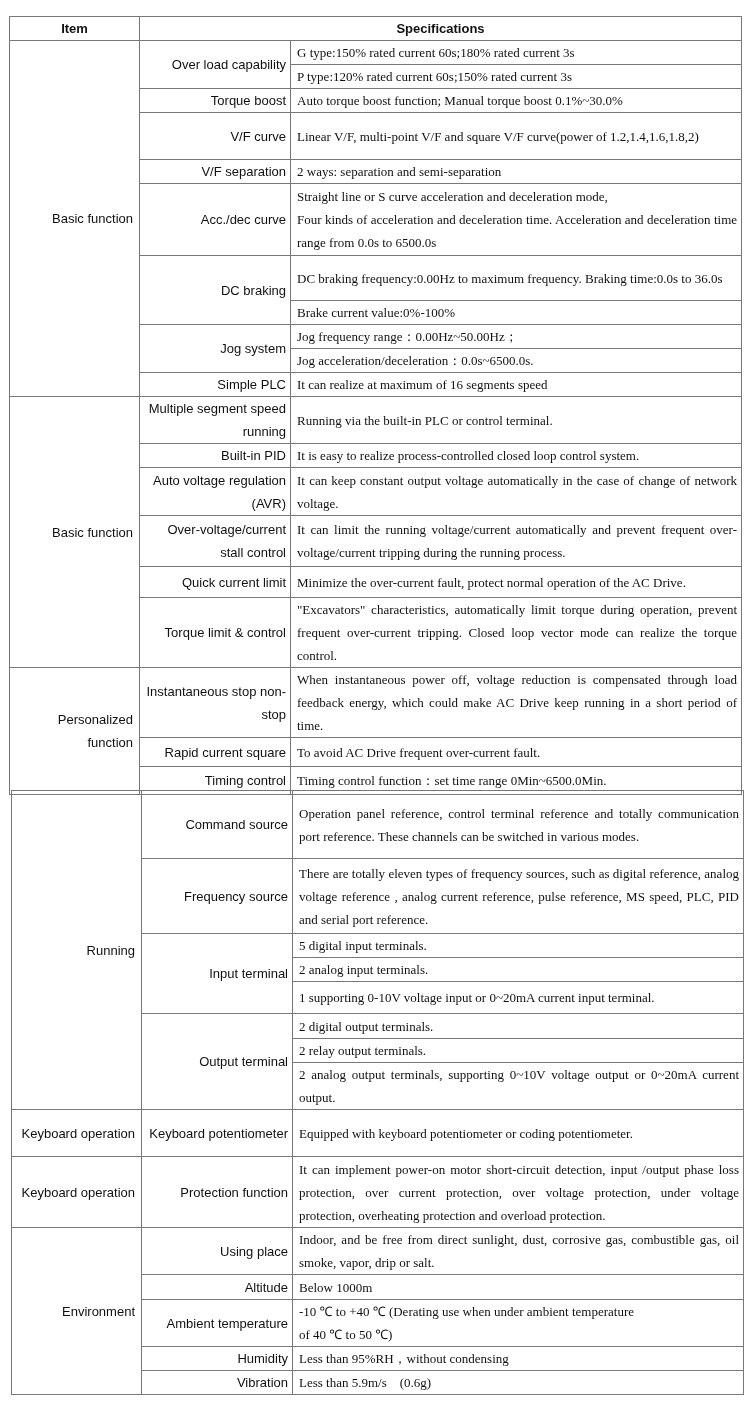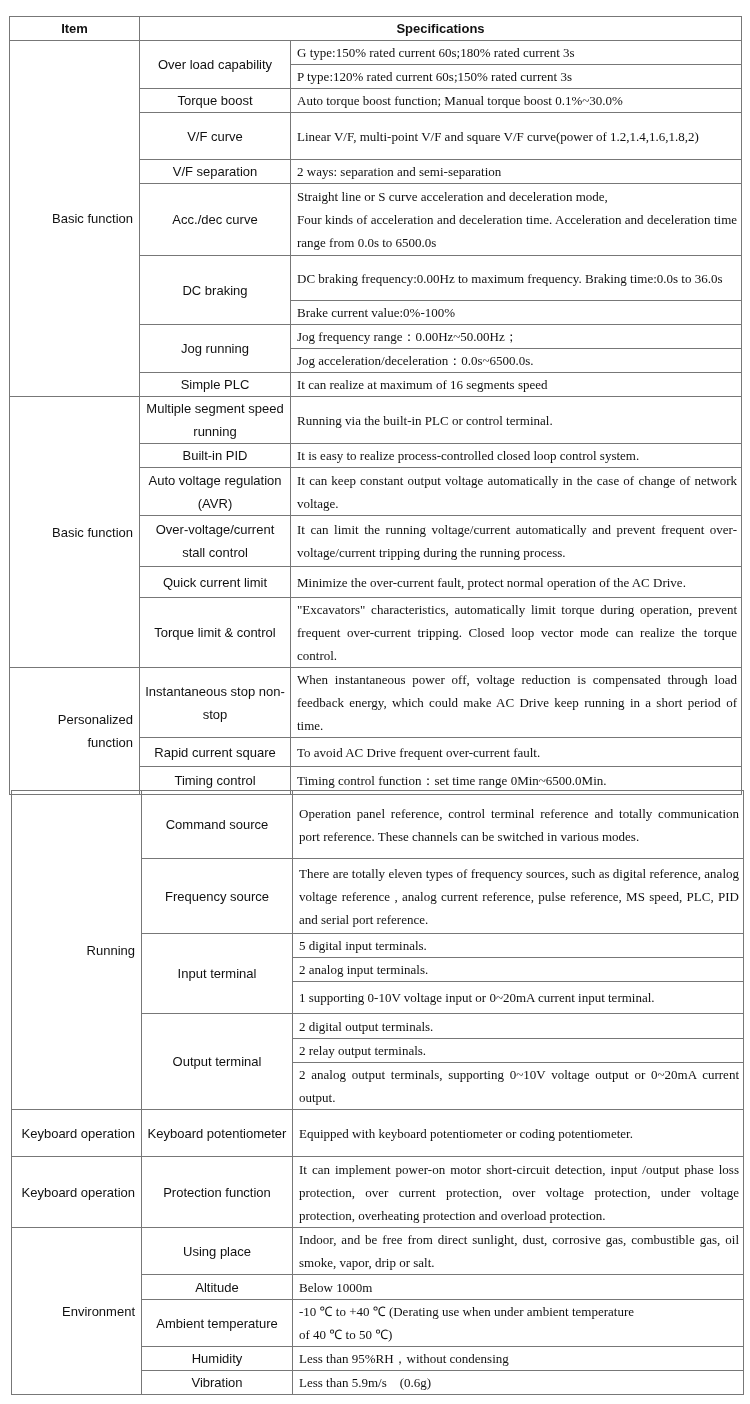--- a/index.html
+++ b/index.html
@@ -3,21 +3,21 @@
 <meta charset="utf-8">
 <style>
   html, body { margin:0; padding:0; background:#ffffff; }
   body { width:750px; height:1404px; position:relative; overflow:hidden;
          font-family:"Liberation Sans", sans-serif; color:#111; }
   table { border-collapse:collapse; table-layout:fixed; position:absolute; }
   td, th { border:1.5px solid #777; font-size:13px; line-height:23px; padding:0;
            vertical-align:middle; }
   th { font-weight:bold; text-align:center; font-size:13px; }
   td.cat { text-align:right; padding:0 6px; }
-  td.item { text-align:center; padding:0 4px; }
+  td.item { text-align:right; padding:0 4px; }
   td.spec { text-align:justify; padding:0 4px 0 6px;font-family:Liberation Serif, serif; }
   td.spec span.ln { display:block; }
   #tbl-top { left:9px; top:16px; width:732px; }
   #tbl-bot { left:11px; top:790px; width:732px; border-top:none; }
   col.c1 { width:130px; } col.c2 { width:151px; } col.c3 { width:451px; }
 </style>
 </head>
 <body>
 
 <table id="tbl-top">
@@ -61,21 +61,21 @@
         </td>
       </tr>
       <tr style="height: 45px;">
         <td class="item" rowspan="2">DC braking</td>
         <td class="spec">DC braking frequency:0.00Hz to maximum frequency. Braking time:0.0s to 36.0s</td>
       </tr>
       <tr style="height: 24px;">
         <td class="spec">Brake current value:0%-100%</td>
       </tr>
       <tr style="height: 24px;">
-        <td class="item" rowspan="2">Jog running</td>
+        <td class="item" rowspan="2">Jog system</td>
         <td class="spec">Jog frequency range：0.00Hz~50.00Hz；</td>
       </tr>
       <tr style="height: 24px;">
         <td class="spec">Jog acceleration/deceleration：0.0s~6500.0s.</td>
       </tr>
       <tr style="height: 23px;">
         <td class="item" rowspan="1">Simple PLC</td>
         <td class="spec">It can realize at maximum of 16 segments speed</td>
       </tr>
       <tr style="height: 47px;">

